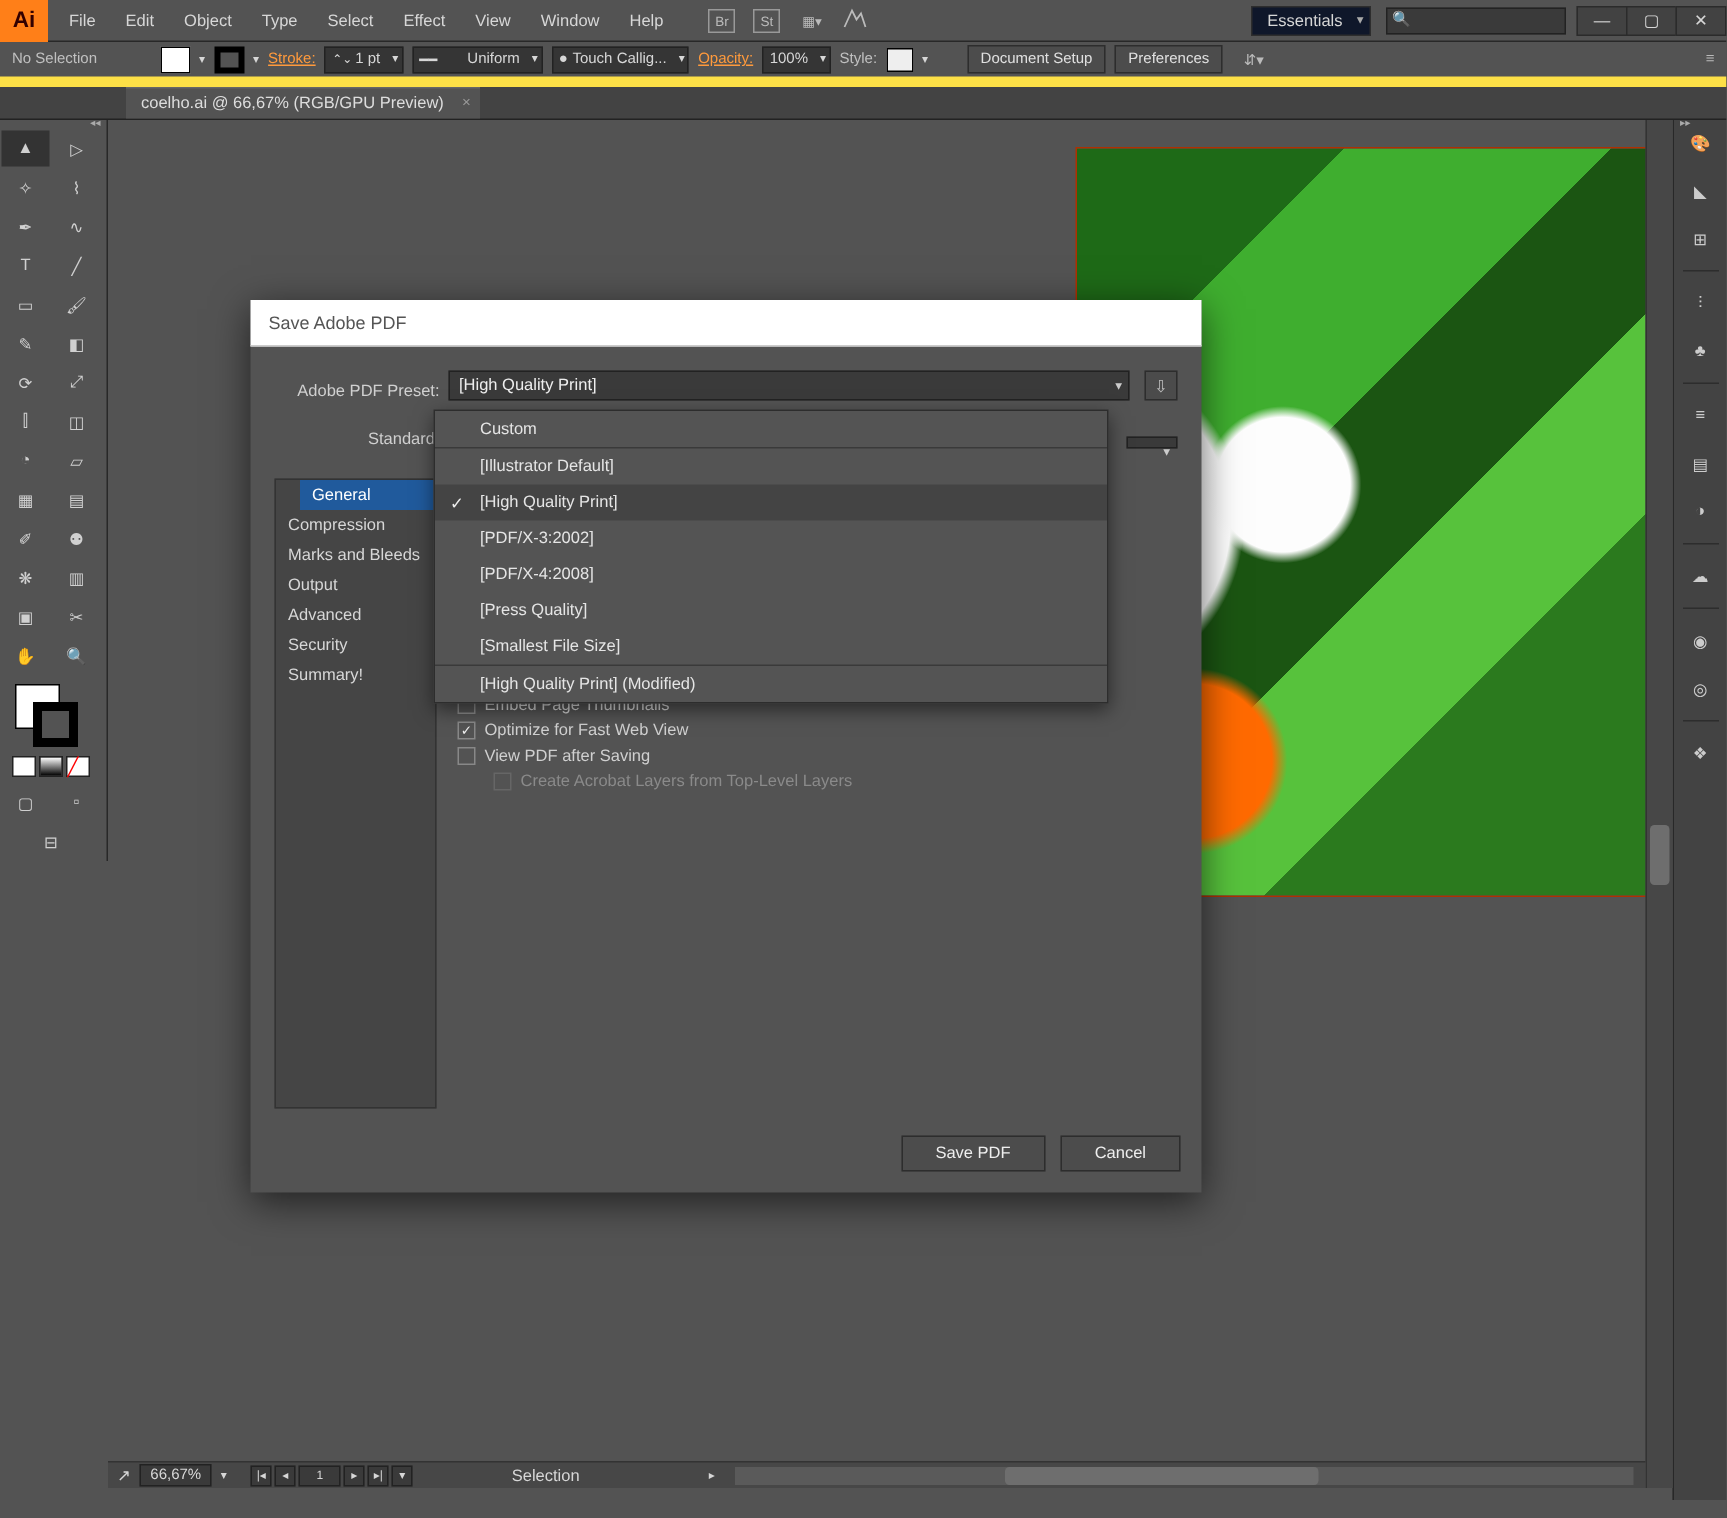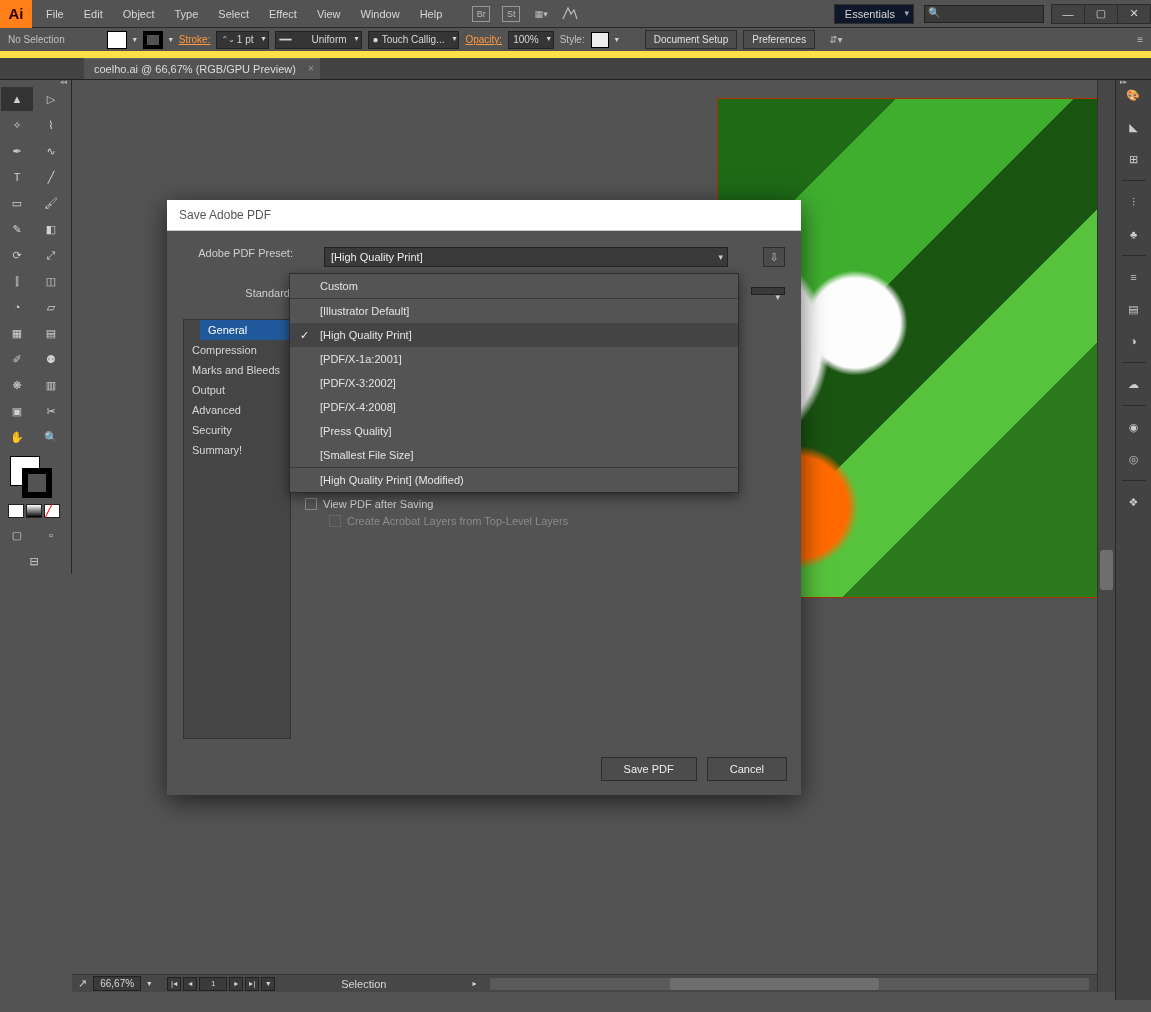--- a/index.html
+++ b/index.html
@@ -70,21 +70,21 @@
   radial-gradient(circle at 0% 50%, #ffffff 0 22%, transparent 24%),
   radial-gradient(circle at 20% 82%, #ff6a00 0 10%, transparent 12%),
   linear-gradient(135deg,#1e6a17 0 20%,#3fae2f 20% 40%,#1b5512 40% 55%,#57c23c 55% 70%,#2b7a1e 70% 100%);
 }
 .art-bg::after{content:"";position:absolute;left:18%;top:34%;width:10px;height:10px;background:#000;border-radius:50%;}
 
 
 .dialog { position: absolute; left: 95px; top: 120px; width: 634px; background: #535353; box-shadow: 0 6px 24px rgba(0,0,0,.6); }
 .dialog-title { background: #fff; color: #555; padding: 8px 12px; font-size: 12px; border-bottom: 1px solid #ccc; }
 .dialog-body { padding: 16px 16px 18px 16px; }
-.drow { display: flex; align-items: flex-start; margin-bottom: 20px; gap: 25px; }
+.drow { display: flex; align-items: flex-end; margin-bottom: 20px; }
 .drow .lbl { width: 110px; text-align: right; margin-right: 6px; color: #d0d0d0; }
 .combo { flex: 1; background: #3a3a3a; border: 1px solid #222; padding: 3px 18px 3px 6px; position: relative; color: #eee; }
 .combo::after { content: "▾"; position: absolute; right: 4px; top: 4px; font-size: 9px; color: #ccc; }
 .dl-icon{margin-left:10px;width:22px;height:20px;border:1px solid #2d2d2d;background:#4b4b4b;display:flex;align-items:center;justify-content:center;color:#bbb;font-size:11px;}
 .split { display: flex; gap: 0; margin-top: 6px; }
 .cats { width: 108px; background: #454545; border: 1px solid #333; }
 .cats div { padding: 4px 8px; cursor: default; }
 .cats div.sel { background: #205a9c; color: #fff; margin-left: 16px; }
 .content { flex: 1; padding: 0 10px 10px 14px; position: relative; }
 .opt-row{display:flex;align-items:center;gap:6px;margin:5px 0;color:#d0d0d0;}
@@ -349,20 +349,19 @@
     <div class="dlg-buttons">
       <div class="b">Save PDF</div>
       <div class="b">Cancel</div>
     </div>
   </div>
 
   <div class="dropdown-open">
     <div>Custom</div>
     <div class="sep-top">[Illustrator Default]</div>
     <div class="check hov">[High Quality Print]</div>
-    <div>[PDF/X-1a:2001]</div>
     <div>[PDF/X-3:2002]</div>
     <div>[PDF/X-4:2008]</div>
     <div>[Press Quality]</div>
     <div>[Smallest File Size]</div>
     <div class="sep-top">[High Quality Print] (Modified)</div>
   </div>
 </div>
 
 </body></html>

